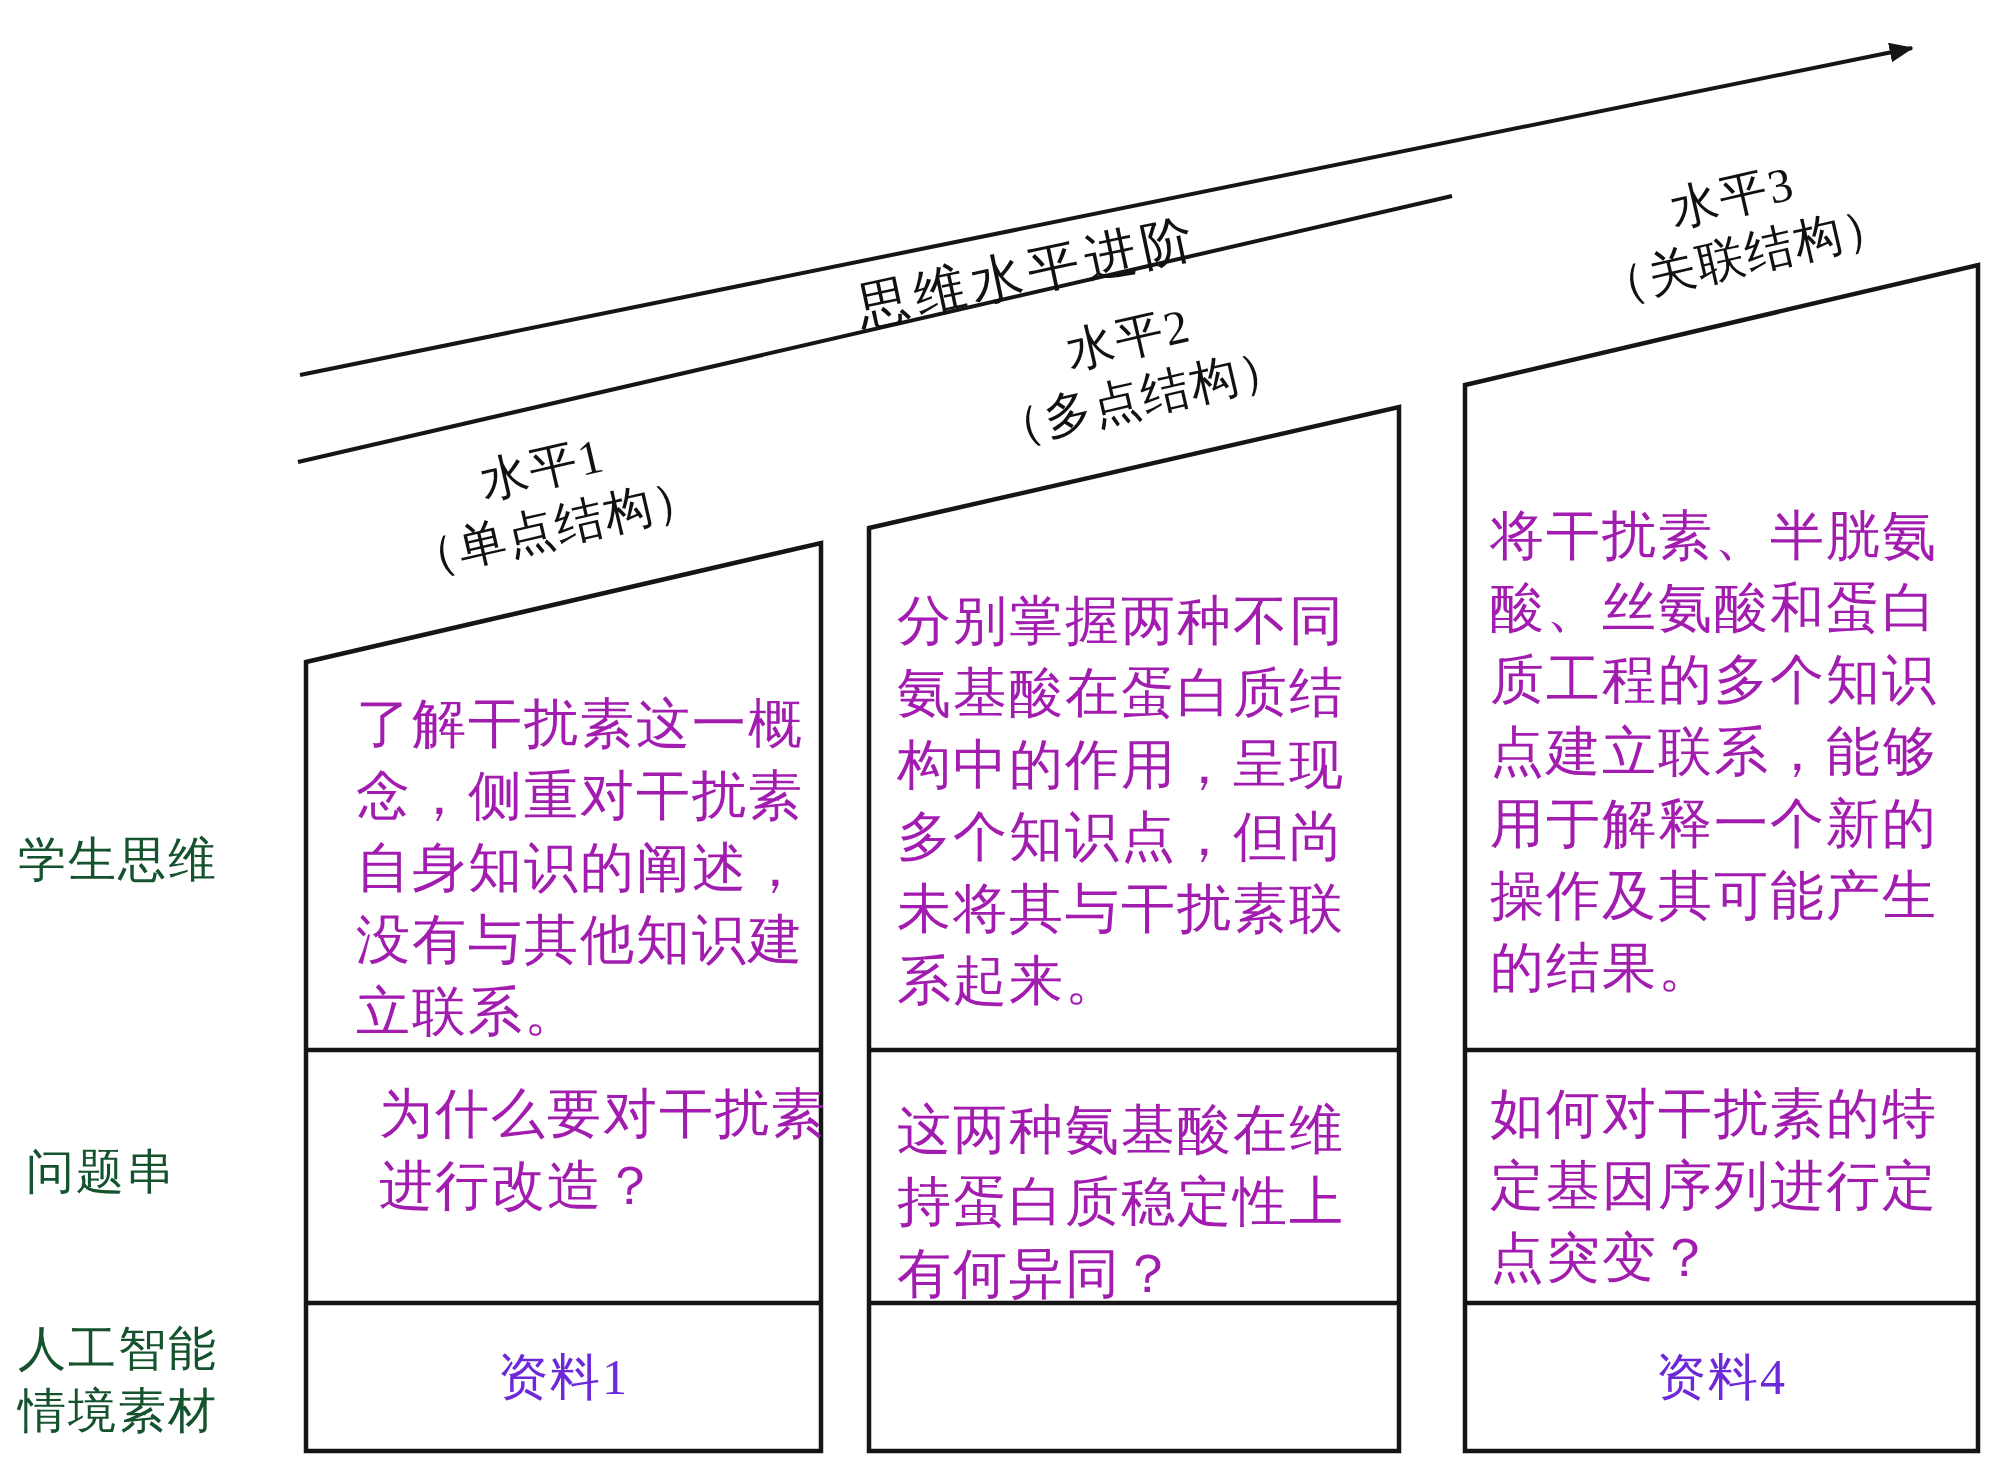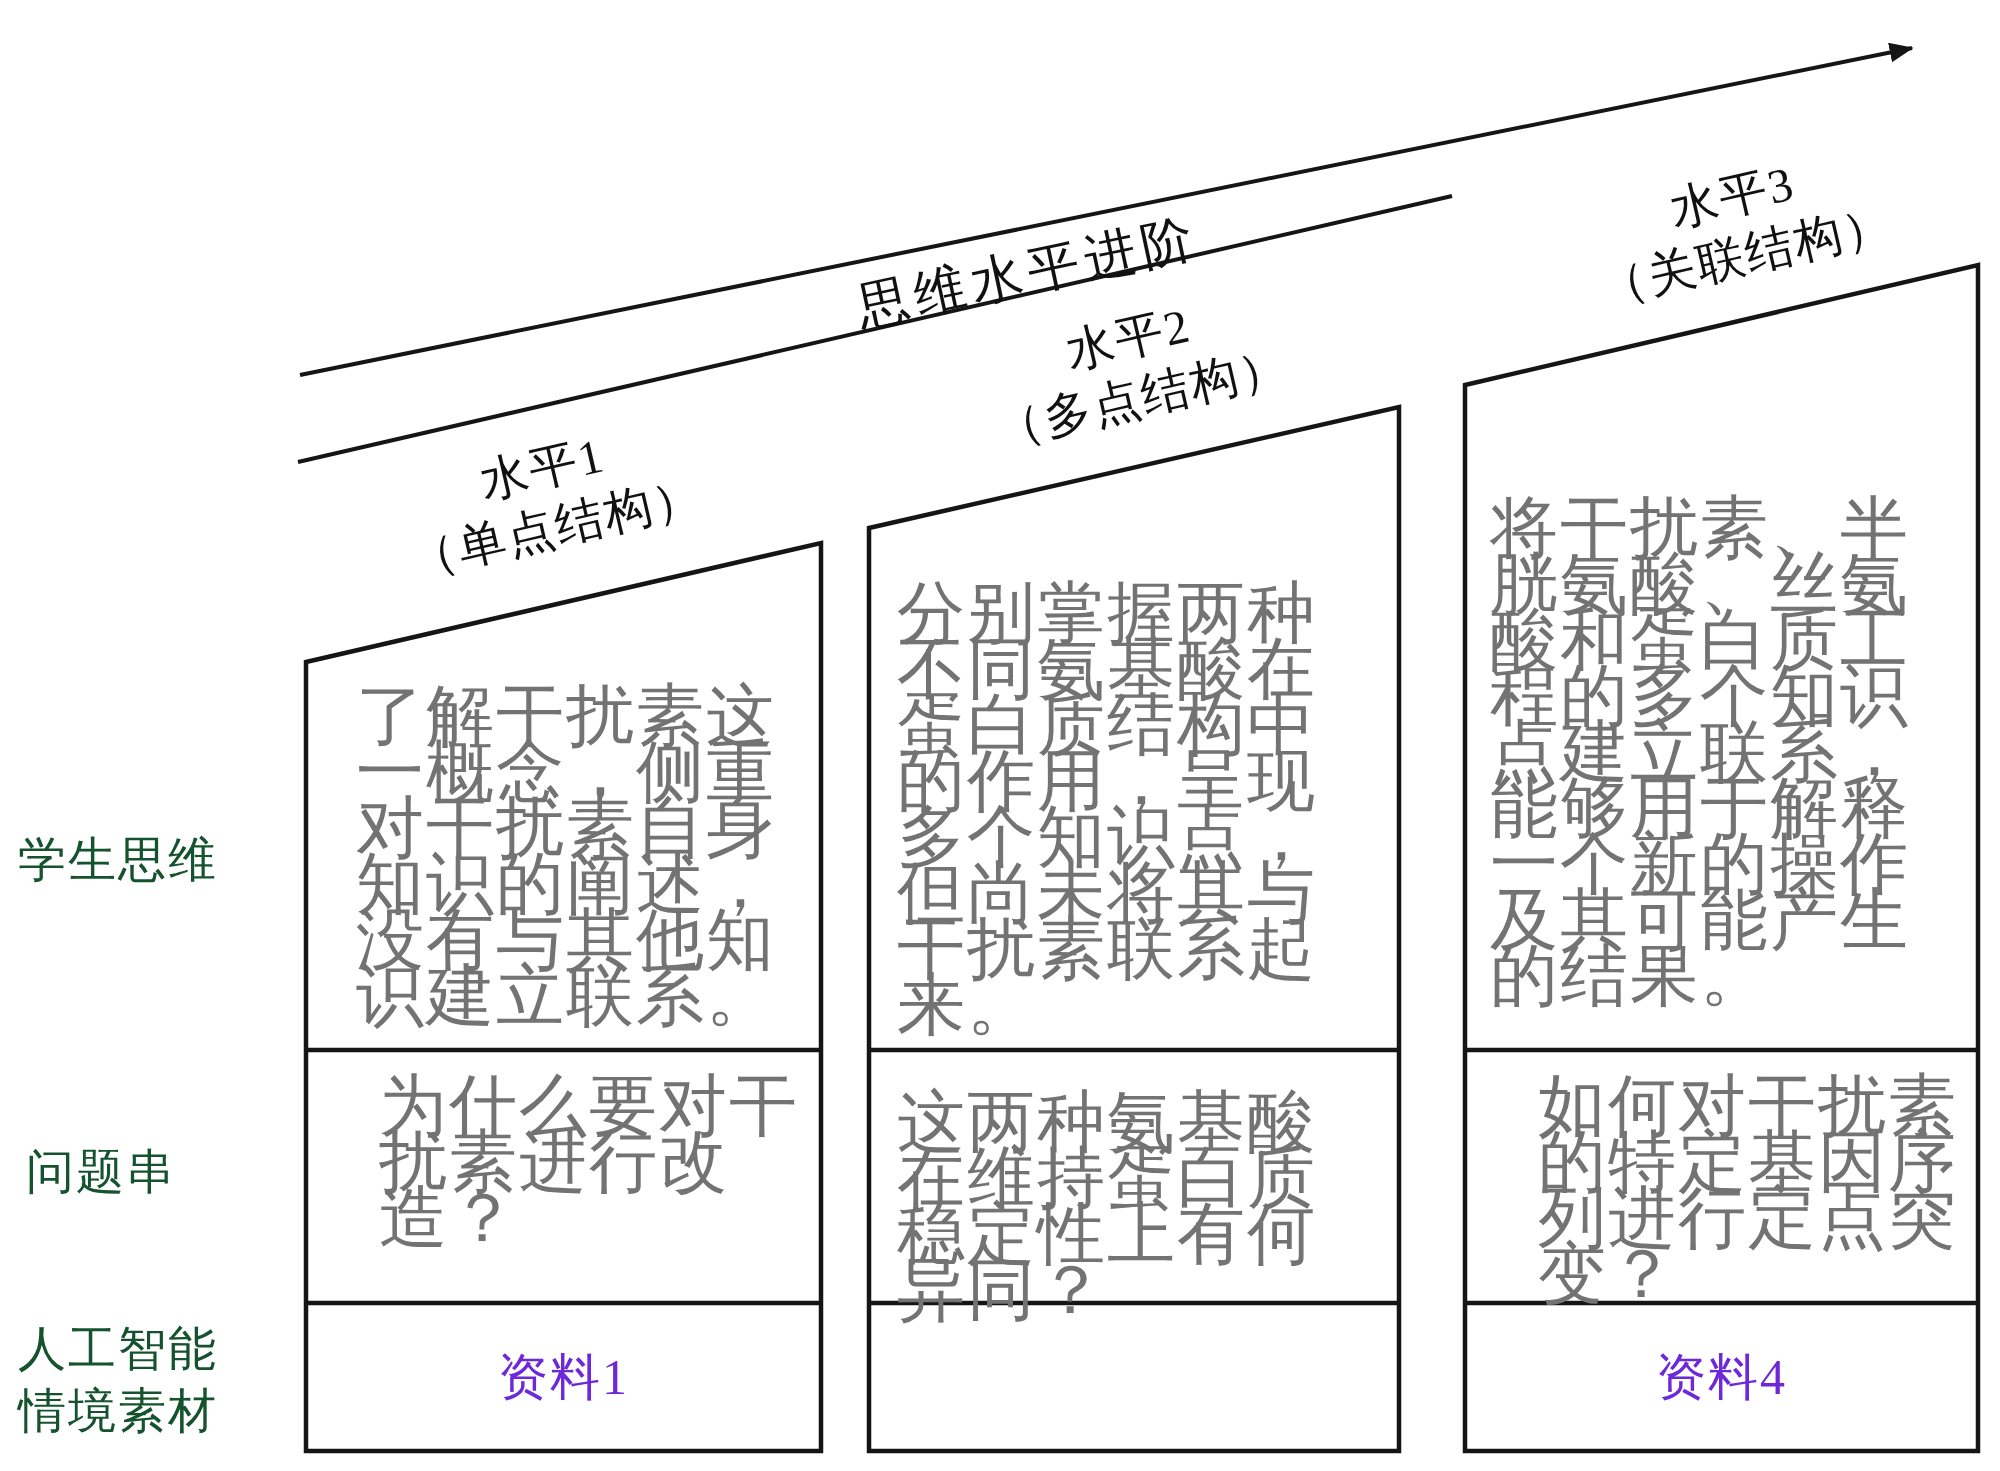--- a/index.html
+++ b/index.html
@@ -1,20 +1,20 @@
 <!DOCTYPE html>
 <html><head>
 <meta charset="utf-8">
 <style>
   html,body{margin:0;padding:0;background:#ffffff;}
   body{font-family:"Liberation Serif","DejaVu Serif",serif;color:#111111;}
   .page{position:relative;width:2000px;height:1471px;background:#ffffff;overflow:hidden;}
   .abs{position:absolute;}
   svg.lines{position:absolute;left:0;top:0;}
-  .boxtext{font-size:68px;line-height:56px;letter-spacing:2px;color:#737373;}
+  .boxtext{font-size:54px;line-height:72px;letter-spacing:2px;color:#a21caf;}
   .rowlabel{font-size:48px;letter-spacing:2px;color:#14532d;}
   .level-label{font-size:48px;line-height:60px;letter-spacing:2px;text-align:center;transform:rotate(-13deg);transform-origin:center center;color:#111;}
   .arrow-label{font-size:52px;letter-spacing:6px;text-align:center;transform:rotate(-12deg);transform-origin:center center;color:#111;}
   .material-cell{display:flex;align-items:center;justify-content:center;font-size:50px;letter-spacing:2px;color:#6d28d9;}
 </style>
 </head>
 <body>
 
 <div class="page">
 
@@ -64,16 +64,16 @@
   </div>
 
   <div class="abs boxtext" style="left:332px;top:688px;width:462px;margin-left:24px;">了解干扰素这一概念，侧重对干扰素自身知识的阐述，没有与其他知识建立联系。</div>
   <div class="abs boxtext" style="left:332px;top:1078px;width:462px;margin-left:47px;">为什么要对干扰素进行改造？</div>
   <div class="abs material-cell" style="left:306px;top:1303px;width:515px;height:148px;">资料1</div>
 
   <div class="abs boxtext" style="left:897px;top:585px;width:468px;">分别掌握两种不同氨基酸在蛋白质结构中的作用，呈现多个知识点，但尚未将其与干扰素联系起来。</div>
   <div class="abs boxtext" style="left:897px;top:1094px;width:468px;">这两种氨基酸在维持蛋白质稳定性上有何异同？</div>
 
   <div class="abs boxtext" style="left:1490px;top:500px;width:462px;">将干扰素、半胱氨酸、丝氨酸和蛋白质工程的多个知识点建立联系，能够用于解释一个新的操作及其可能产生的结果。</div>
-  <div class="abs boxtext" style="left:1490px;top:1078px;width:462px;margin-left:48px;">如何对干扰素的特定基因序列进行定点突变？</div>
+  <div class="abs boxtext" style="left:1490px;top:1078px;width:462px;">如何对干扰素的特定基因序列进行定点突变？</div>
   <div class="abs material-cell" style="left:1465px;top:1303px;width:513px;height:148px;">资料4</div>
 
 </div>
 
 </body></html>

